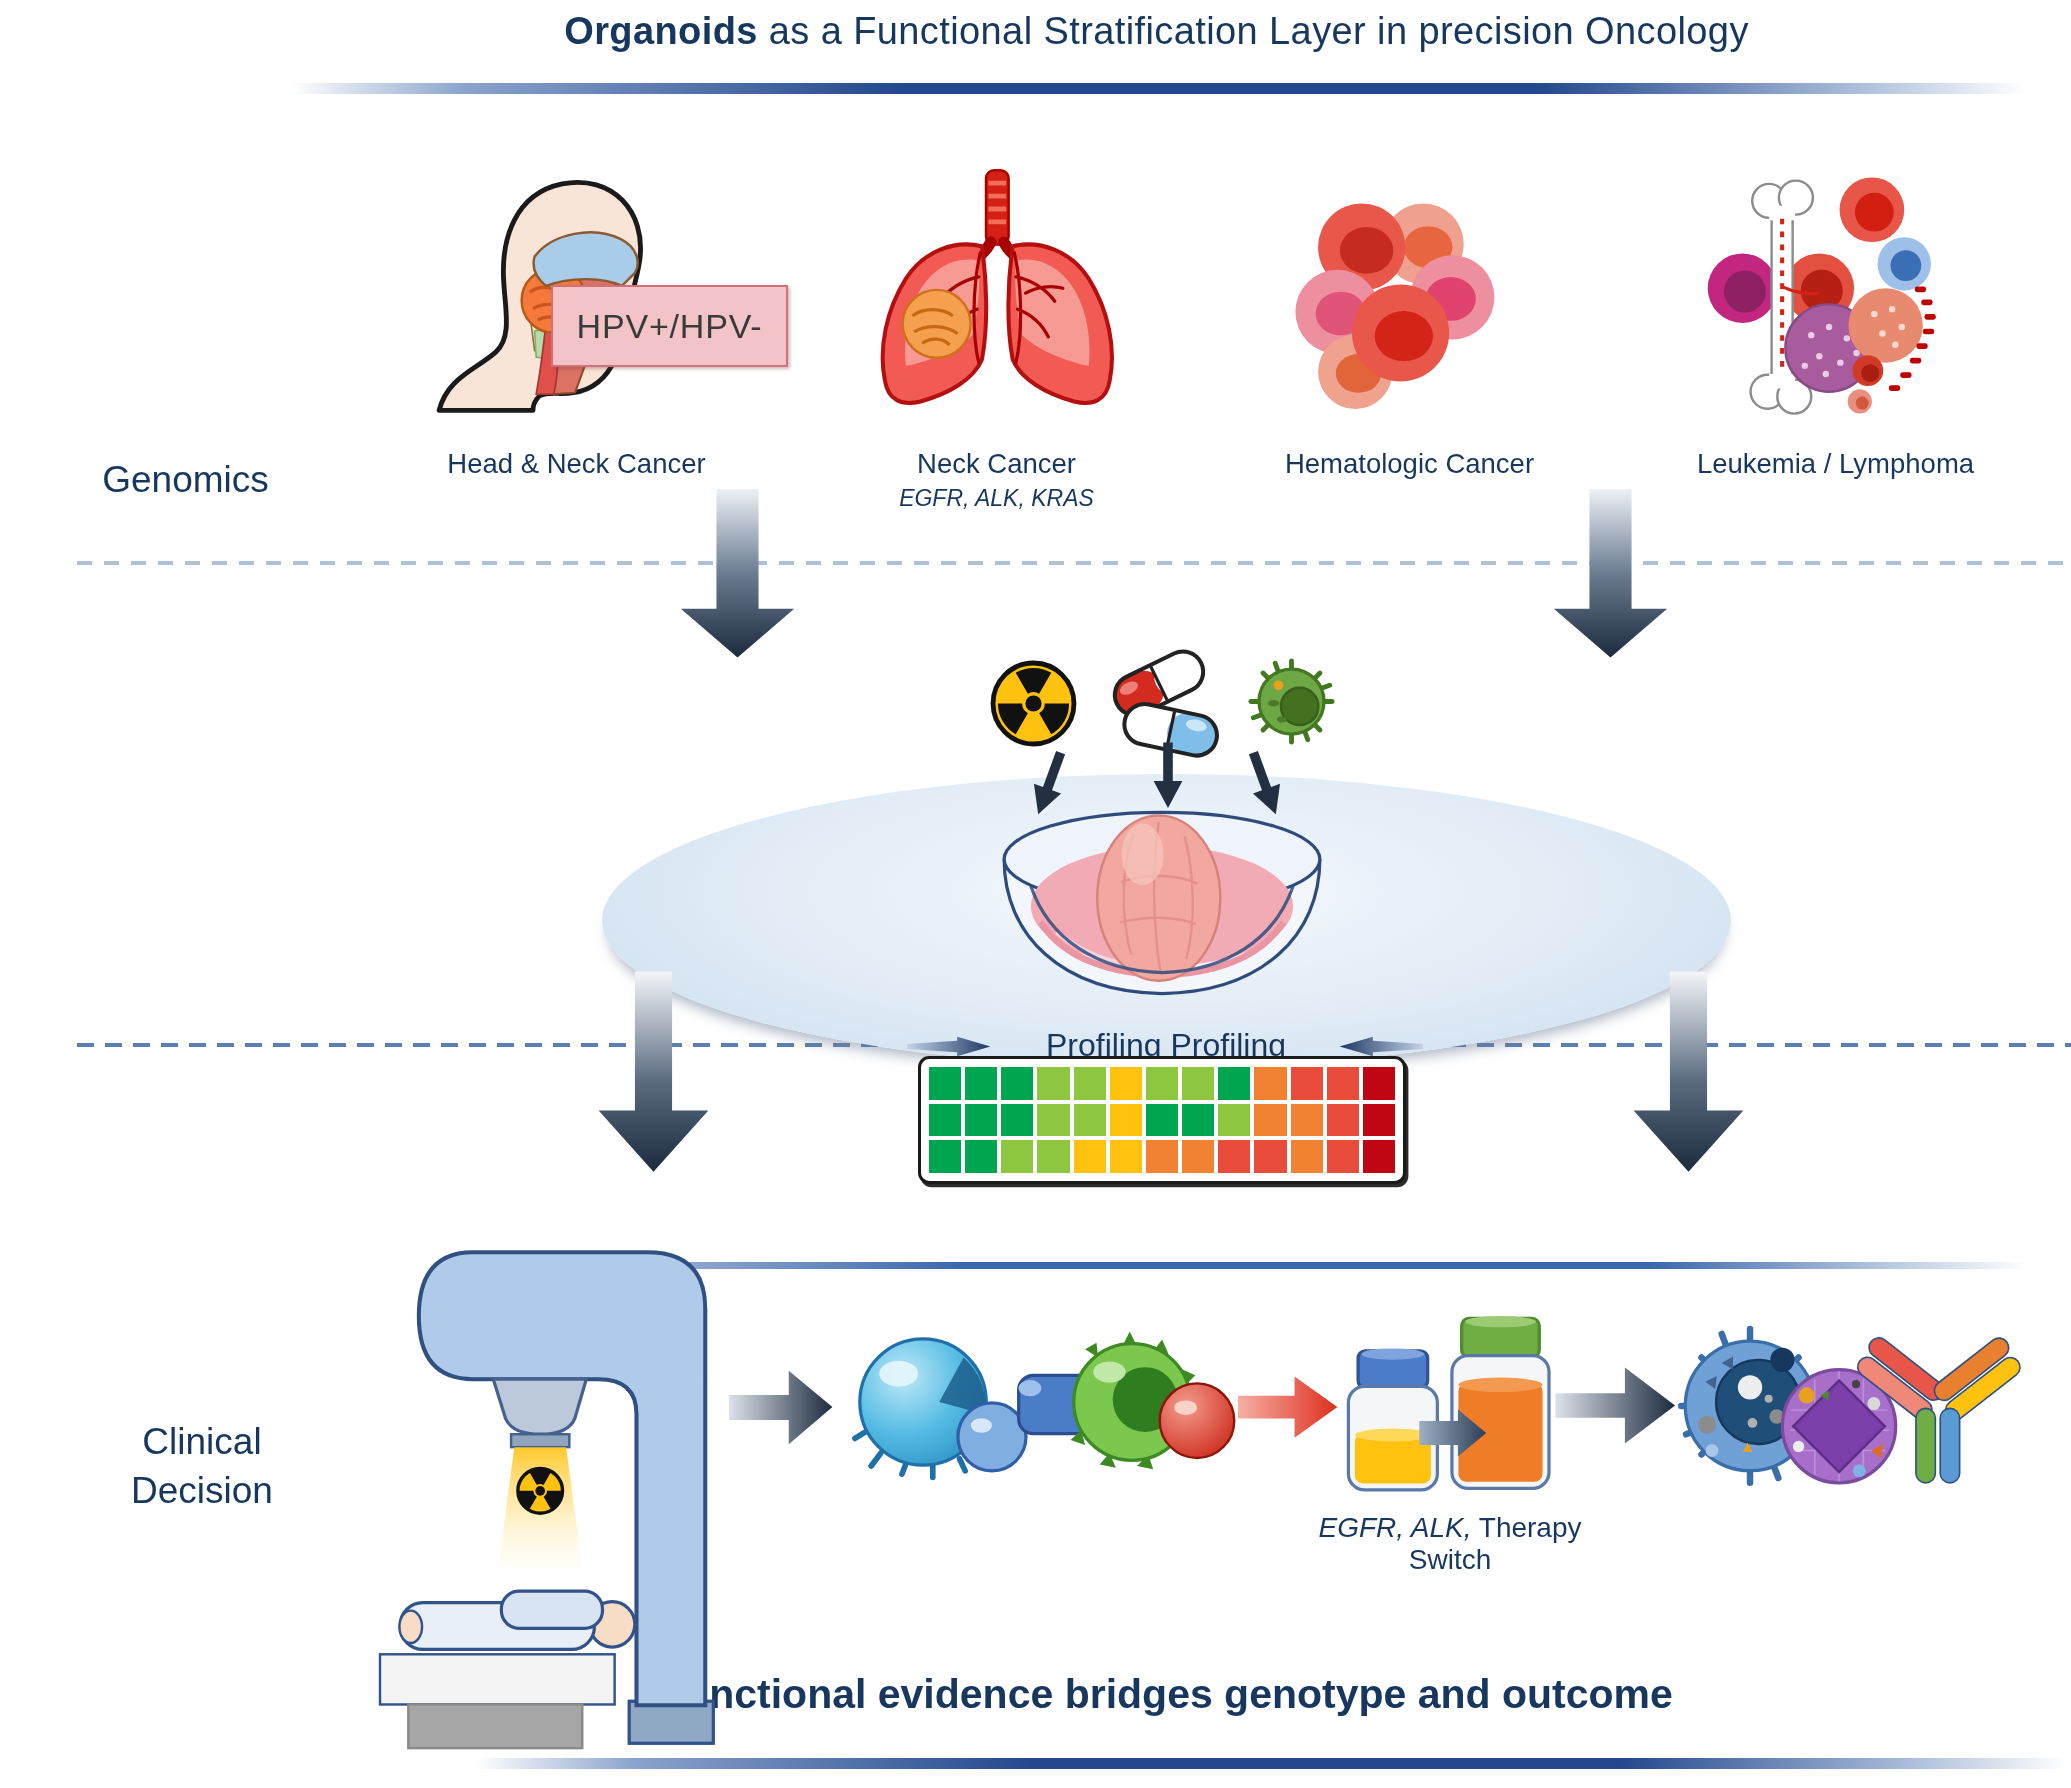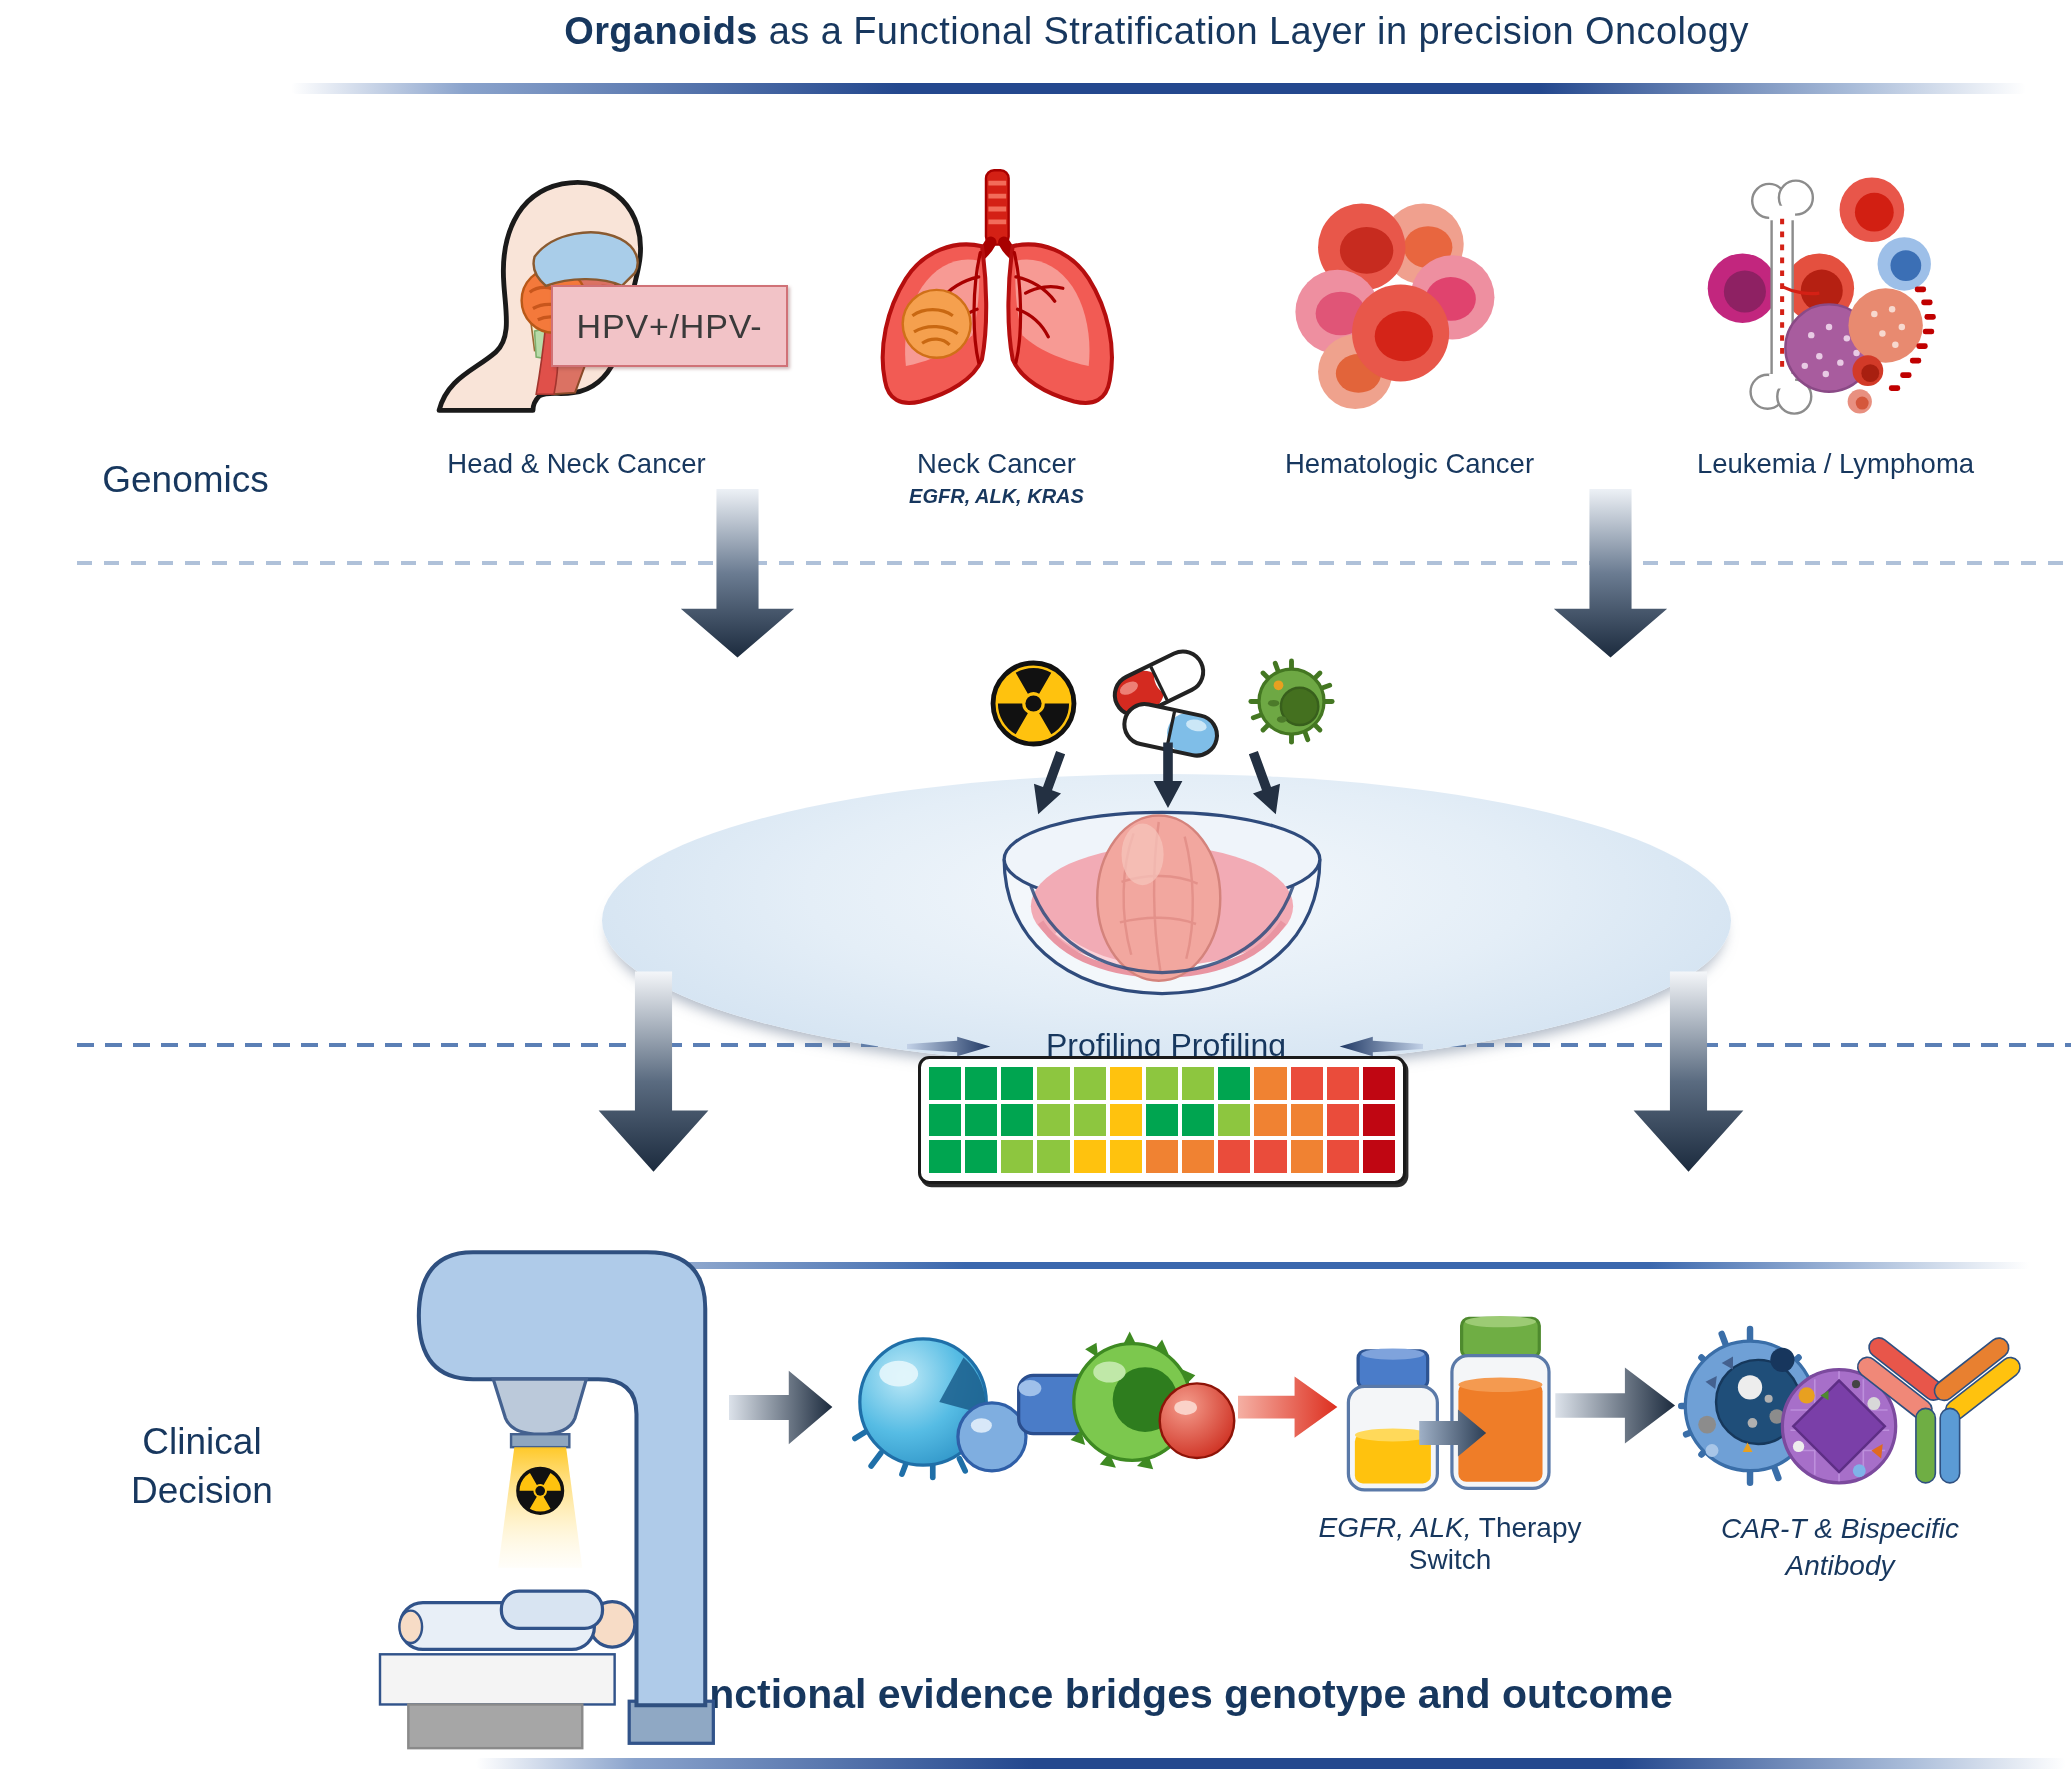--- a/index.html
+++ b/index.html
@@ -6,21 +6,21 @@
   #canvas{position:relative;width:2072px;height:1789px;background:#fff;overflow:hidden;
           font-family:"Liberation Sans", sans-serif;color:#17375E;margin-left:32px;}
   svg{overflow:visible;display:block;}
   .abs{position:absolute;}
   .ctr{text-align:center;}
   
   .title{top:9.7px;left:178px;width:1893px;font-size:38px;letter-spacing:0.4px;}
   .title b{font-weight:700;}
   .rail{font-size:37px;line-height:49px;white-space:pre-line;}
   .cancer-label{font-size:27.5px;}
-  .genes{font-size:20px;font-style:italic;font-weight:bold;}
+  .genes{font-size:23px;font-style:italic;}
   .resp-label{font-size:32px;}
   .small-cap{font-size:28px;}
   .headline{font-size:41px;font-weight:700;}
   
   .grad-bar{height:10.5px;border-radius:4.9px;
     background:linear-gradient(90deg,rgba(36,72,142,0) 0%,#8aa3cc 10%,#24488E 35%,#24488E 72%,#a9bcd9 90%,rgba(36,72,142,0) 100%);}
   .dash1{height:4px;background:repeating-linear-gradient(90deg,#AFC1D9 0 15.4px,transparent 15.4px 27px);}
   .dash2{height:4px;background:repeating-linear-gradient(90deg,#5B7FB5 0 17px,transparent 17px 28px);}
   .clin-line{height:7.3px;
     background:linear-gradient(90deg,rgba(58,103,173,0) 0%,#9FB4D4 8%,#3A67AD 30%,#3A67AD 75%,#C9D6E8 93%,rgba(58,103,173,0) 100%);}
@@ -530,19 +530,18 @@
       <rect x="318" y="84" width="110" height="24" rx="12" transform="rotate(-38 318 84)" fill="#E88030" stroke="#2F5080" stroke-width="2"></rect>
       <rect x="332" y="108" width="110" height="24" rx="12" transform="rotate(-38 332 108)" fill="#FFC20E" stroke="#2F5080" stroke-width="2"></rect>
       <rect x="300" y="108" width="24" height="92" rx="12" fill="#6FAE44" stroke="#2F5080" stroke-width="2"></rect>
       <rect x="330" y="108" width="24" height="92" rx="12" fill="#5B9BD5" stroke="#2F5080" stroke-width="2"></rect>
     </g>
   </svg>
 
   <div class="abs ctr small-cap" style="left:1252px;top:1512px;width:332px;">
     <i>EGFR, ALK,</i><span> Therapy Switch</span>
   </div>
-  <div class="abs ctr small-cap" style="left:1654px;top:1510px;width:308px;font-style:italic;line-height:37px;">CAR-T &amp; Bispecific Antibody</div>
 
   <div class="abs ctr headline" style="left:340px;top:1671px;width:1588px;">Functional evidence bridges genotype and outcome</div>
   <div class="abs grad-bar" style="top:1758px;left:444px;width:1590px;height:10.5px;"></div>
 
 </div>
 
 
 </body></html>

